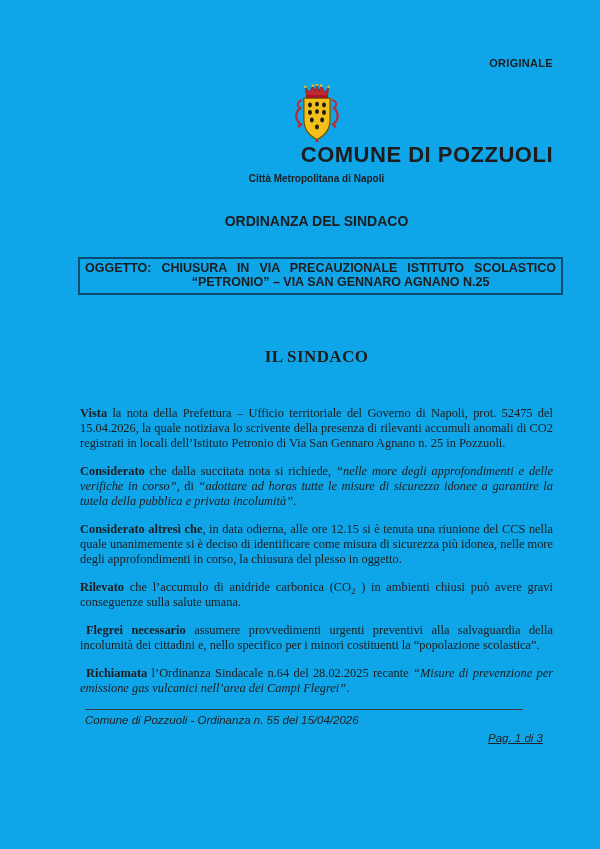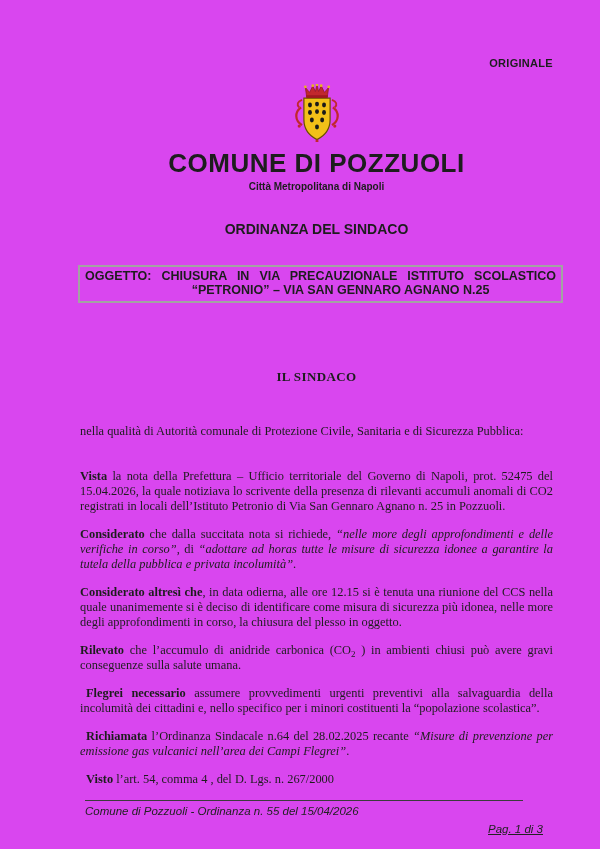--- a/index.html
+++ b/index.html
@@ -1,42 +1,42 @@
 <!DOCTYPE html>
 <html><head>
 <meta charset="utf-8">
 <style>
   html,body { margin:0; padding:0; background:#e9e9e9; }
   .page {
     position:relative;
     width:600px; height:849px;
     margin:0 auto;
-    background:#d946ef;
+    background:#0ea5e9;
     color:#1d1d1d;
     font-family:"Liberation Serif", serif;
     box-sizing:border-box;
     padding:57px 47px 0 80px;
     overflow:hidden;
   }
   .copy-label {
     text-align:right;
     font-family:"Liberation Sans", sans-serif;
     font-weight:bold;
     font-size:11px;
     letter-spacing:.3px;
     line-height:13px;
   }
   .crest-row { text-align:center; margin-top:14px; height:58px; }
   .title {
-    text-align:center;
+    text-align:right;
     font-family:"Liberation Sans", sans-serif;
     font-weight:bold;
-    font-size:26px;
+    font-size:22px;
     line-height:24px;
-    margin-top:9px;
+    margin-top:1px;
     letter-spacing:.5px;
   }
   .subtitle {
     text-align:center;
     font-family:"Liberation Sans", sans-serif;
     font-weight:bold;
     font-size:10px;
     line-height:15px;
     margin-top:4px;
   }
@@ -45,34 +45,34 @@
     font-family:"Liberation Sans", sans-serif;
     font-weight:bold;
     font-size:14px;
     line-height:15.5px;
     margin-top:28px;
   }
   .subject-box {
     margin-top:27px;
     margin-left:-2px;
     margin-right:-10px;
-    border:2px solid #a3a3a3;
+    border:2px solid #0c4a6e;
     padding:2px 5px 3px 5px;
     font-family:"Liberation Sans", sans-serif;
     font-weight:bold;
     font-size:12.5px;
     line-height:14.5px;
   }
   .subject-line-1 { text-align:justify; text-align-last:justify; }
   .subject-line-2 { text-align:center;margin-left:40px; }
   .section-heading {
     text-align:center;
     font-weight:bold;
-    font-size:13px;
-    margin-top:66px;
+    font-size:17px;
+    margin-top:52px;
     letter-spacing:.4px;
   }
   .doc-body { margin-top:39px; }
   .doc-body p.para {
     margin:0 0 13px 0;
     font-size:12.4px;
     line-height:15px;
     text-align:justify;
   }
   .doc-body p.para.lead { margin-bottom:30px; text-align:left; }
@@ -157,27 +157,25 @@
   </div>
 
   <div class="subject-box">
     <div class="subject-line-1">OGGETTO: CHIUSURA IN VIA PRECAUZIONALE ISTITUTO SCOLASTICO</div>
     <div class="subject-line-2">“PETRONIO” – VIA SAN GENNARO AGNANO N.25</div>
   </div>
 
   <div class="section-heading">IL SINDACO</div>
 
   <div class="doc-body">
-      <p class="para lead">nella qualità di Autorità comunale di Protezione Civile, Sanitaria e di Sicurezza Pubblica:</p>
       <p class="para"><strong>Vista</strong> la nota della Prefettura – Ufficio territoriale del Governo di Napoli, prot. 52475 del 15.04.2026, la quale notiziava lo scrivente della presenza di rilevanti accumuli anomali di CO2 registrati in locali dell’Istituto Petronio di Via San Gennaro Agnano n. 25 in Pozzuoli.</p>
       <p class="para"><strong>Considerato</strong> che dalla succitata nota si richiede, <em>“nelle more degli approfondimenti e delle verifiche in corso”</em>, di <em>“adottare ad horas tutte le misure di sicurezza idonee a garantire la tutela della pubblica e privata incolumità”</em>.</p>
       <p class="para"><strong>Considerato altresì che</strong>, in data odierna, alle ore 12.15 si è tenuta una riunione del CCS nella quale unanimemente si è deciso di identificare come misura di sicurezza più idonea, nelle more degli approfondimenti in corso, la chiusura del plesso in oggetto.</p>
       <p class="para"><strong>Rilevato</strong> che l’accumulo di anidride carbonica (CO<sub>2</sub> ) in ambienti chiusi può avere gravi conseguenze sulla salute umana.</p>
       <p class="para indent"><strong>Flegrei necessario</strong> assumere provvedimenti urgenti preventivi alla salvaguardia della incolumità dei cittadini e, nello specifico per i minori costituenti la “popolazione scolastica”.</p>
       <p class="para indent"><strong>Richiamata</strong> l’Ordinanza Sindacale n.64 del 28.02.2025 recante <em>“Misure di prevenzione per emissione gas vulcanici nell’area dei Campi Flegrei”</em>.</p>
-      <p class="para indent"><strong>Visto</strong> l’art. 54, comma 4 , del D. Lgs. n. 267/2000</p>
     </div>
 
   <div class="footer-rule"></div>
   <div class="footer-ref">Comune di Pozzuoli - Ordinanza n. 55 del 15/04/2026</div>
   <div class="page-indicator">Pag. 1 di 3</div>
 
 </div>
 
 </body></html>

